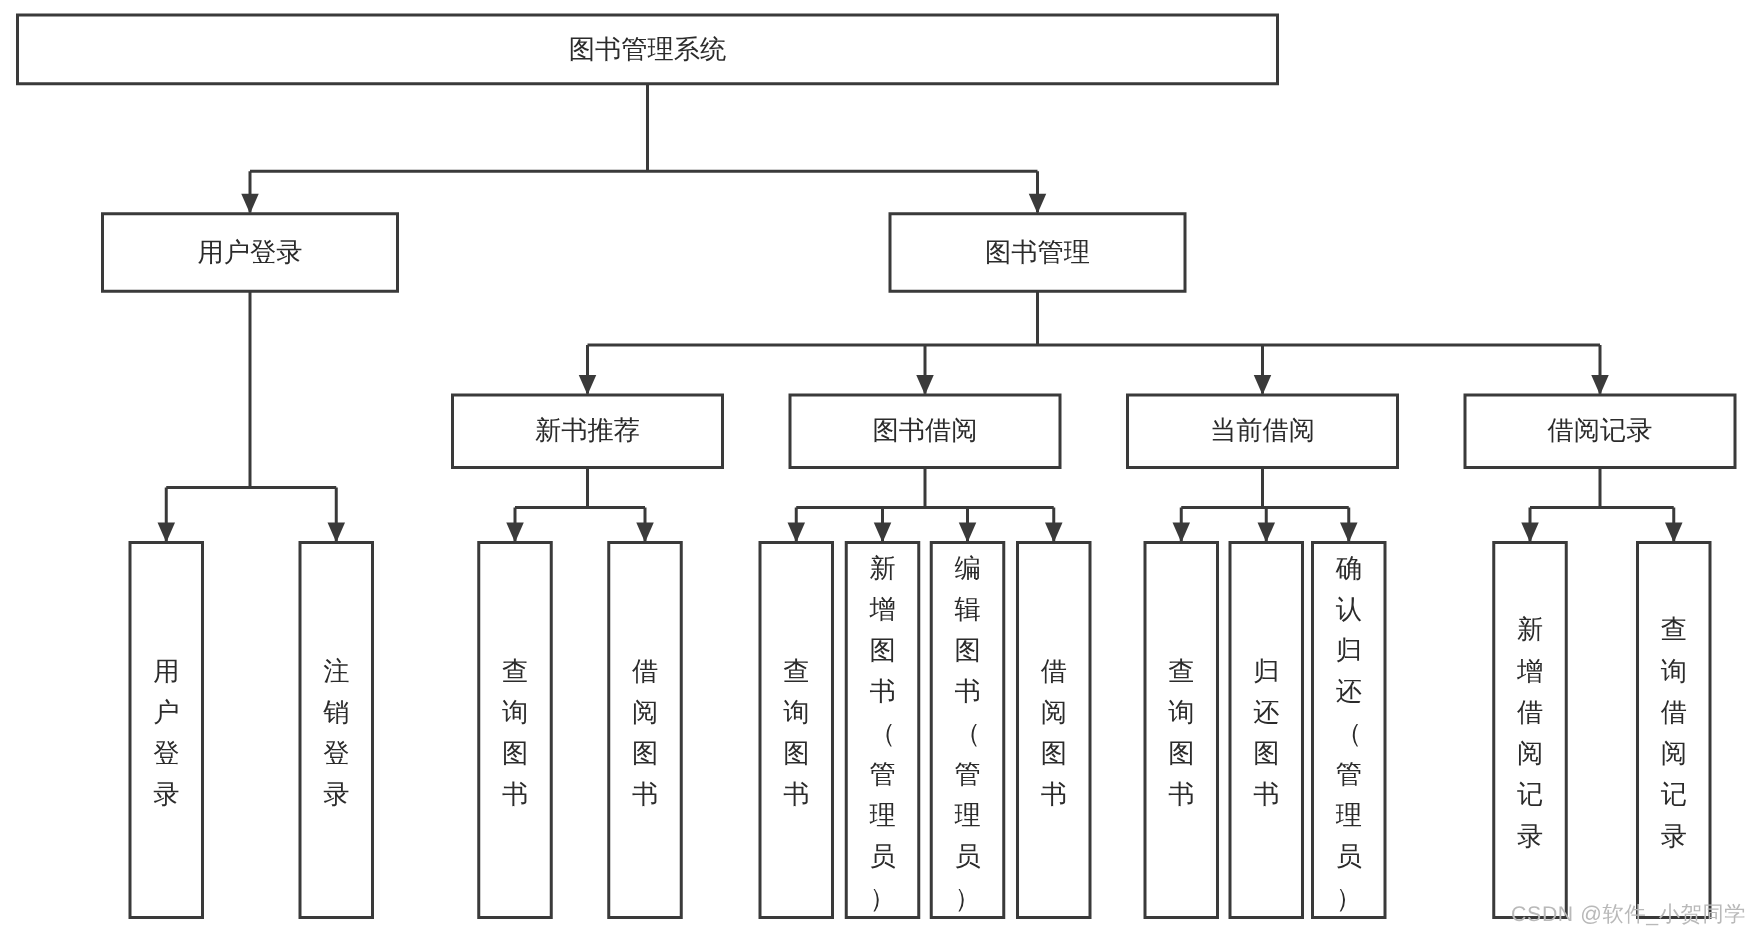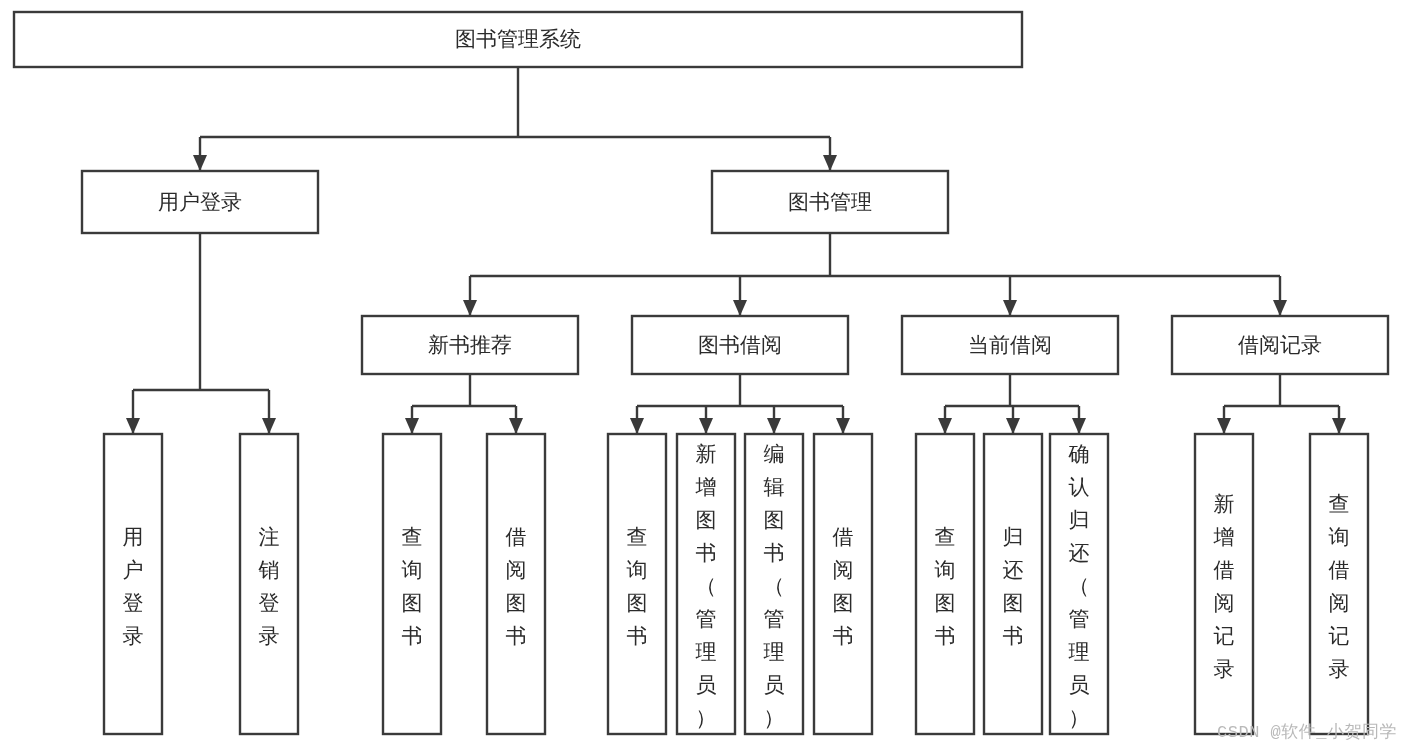--- a/index.html
+++ b/index.html
@@ -51,21 +51,21 @@
   .node-label-vertical {
     fill: #2b2b2b;
     font-family: "Liberation Sans", "DejaVu Sans", sans-serif;
     font-size: 21px;
     text-anchor: middle;
   }
   .watermark {
     position: absolute;
     right: 8px;
     bottom: 4px;
-    font-family: Liberation Mono, monospace;
+    font-family: Liberation Sans, sans-serif;
     font-size: 17px;
     color: #b9b9b9;
     letter-spacing: 0.5px;
     white-space: nowrap;
     pointer-events: none;
   }
 </style>
 </head>
 <body>
 

